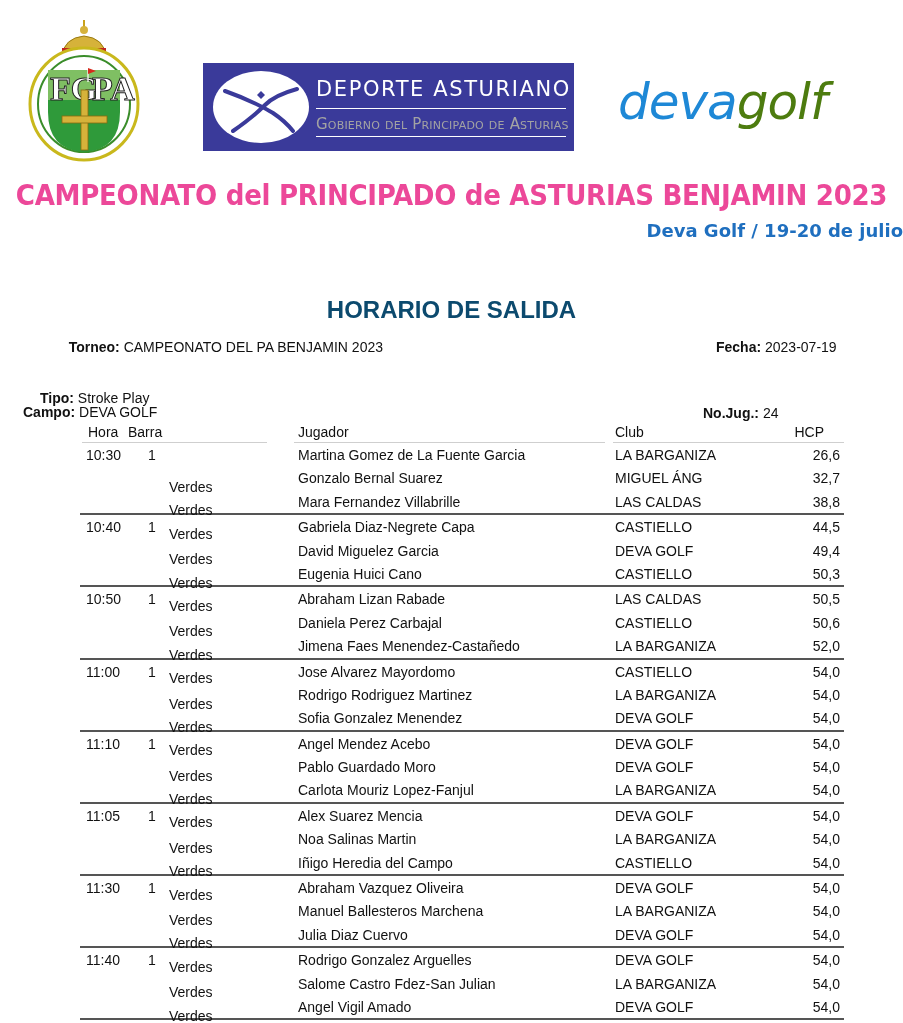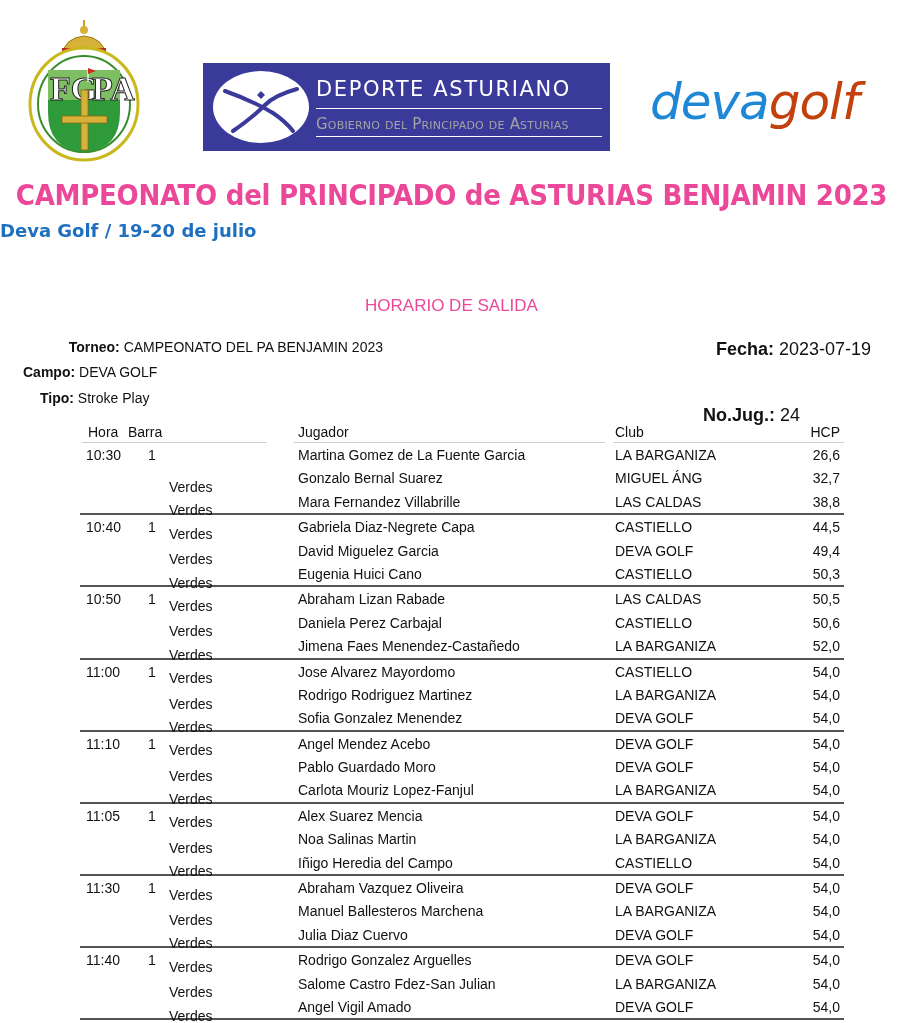--- a/index.html
+++ b/index.html
@@ -1,43 +1,43 @@
 <!DOCTYPE html>
 <html><head>
   <meta charset="utf-8">
   <style>
     html, body { margin: 0; padding: 0; background: #ffffff; }
     body { width: 903px; height: 1023px; position: relative; overflow: hidden; font-family: "Liberation Sans", sans-serif; color: #111; }
 
     
     .logo-fgpa { position: absolute; left: 26px; top: 12px; width: 120px; height: 150px; }
-    .logo-deporte { position: absolute; left: 203px; top: 63px; width: 371px; height: 88px; background: #3a3a9a; padding-left: 36px; }
+    .logo-deporte { position: absolute; left: 203px; top: 63px; width: 371px; height: 88px; background: #3a3a9a; }
     .deporte-oval { position: absolute; left: 10px; top: 8px; width: 96px; height: 72px; background: #fff; border-radius: 50%; }
     .deporte-title { position: absolute; left: 113px; top: 14px; color: #fff; font-size: 21px; letter-spacing: 1.6px; font-family: "DejaVu Sans", sans-serif; font-weight: normal; white-space: nowrap; }
     .deporte-rule { position: absolute; left: 113px; right: 8px; height: 1px; background: #fff; }
     .deporte-rule.r1 { top: 45px; }
     .deporte-rule.r2 { top: 73px; }
     .deporte-sub { position: absolute; left: 113px; top: 52px; color: #a3a3a3; font-size: 15px; font-variant: small-caps; font-family: "DejaVu Sans", sans-serif; white-space: nowrap; letter-spacing: 0.2px; }
     .logo-devagolf { position: absolute; left: 618px; top: 72px; height: 64px; white-space: nowrap; font-family: "DejaVu Sans", sans-serif; font-style: italic; font-size: 50px; line-height: 60px; letter-spacing: -1px; }
-    .devagolf-deva { color: #1e88d6; margin-left: 32px; }
-    .devagolf-golf { color: #c2410c; }
+    .devagolf-deva { color: #1e88d6; }
+    .devagolf-golf { color: #4d7c0f; }
 
     
     .event-title { position: absolute; left: 0; right: 0; top: 178px; text-align: center; color: #ec4899; font-size: 29px; font-weight: bold; letter-spacing: -0.3px; font-family: "DejaVu Sans Condensed", "DejaVu Sans", sans-serif; }
-    .event-sub { position: absolute; left: 0; right: 0; top: 220px; text-align: left; color: #1f6fbf; font-size: 18px; font-weight: bold; font-family: "DejaVu Sans", sans-serif; }
-    .doc-heading { position: absolute; left: 0; right: 0; top: 296px; text-align: center; font-size: 17px; font-weight: normal; color: #ec4899; }
+    .event-sub { position: absolute; left: 0; right: 0; top: 220px; text-align: right; color: #1f6fbf; font-size: 18px; font-weight: bold; font-family: "DejaVu Sans", sans-serif; }
+    .doc-heading { position: absolute; left: 0; right: 0; top: 296px; text-align: center; font-size: 24px; font-weight: bold; color: #0c4a6e; }
 
     
     .meta { position: absolute; font-size: 14px; white-space: nowrap; }
     .meta .lbl { font-weight: bold; }
     .meta-torneo { right: 520px; top: 339px; }
     .meta-campo { right: 520px; top: 364px; }
     .meta-tipo { right: 520px; top: 390px; }
     .meta-torneo, .meta-campo, .meta-tipo { left: auto; }
-    .meta-row-left { position: absolute; font-size: 18px; white-space: nowrap; }
+    .meta-row-left { position: absolute; font-size: 14px; white-space: nowrap; }
     .meta-fecha { left: 716px; top: 339px; }
     .meta-nojug { left: 703px; top: 364px; margin-top: 41px; }
 
     
     .tbl { position: absolute; left: 80px; top: 422px; width: 764px; }
     .hdr { position: relative; height: 21px; font-size: 14px; }
     .hdr span { position: absolute; top: 2px; }
     .hdr-line { position: absolute; bottom: 0; height: 1px; background: #cfcfcf; }
     .group { position: relative; border-bottom: 2px solid #555; }
     .row { position: relative; height: 23.4px; font-size: 14px; }
@@ -97,21 +97,21 @@
 </div>
 
 <div class="event-title">CAMPEONATO del PRINCIPADO de ASTURIAS BENJAMIN 2023</div>
 <div class="event-sub">Deva Golf / 19-20 de julio</div>
 <div class="doc-heading">HORARIO DE SALIDA</div>
 
 <div class="meta meta-torneo">
   <span class="lbl">Torneo:</span>
   <span>CAMPEONATO DEL PA BENJAMIN 2023</span>
 </div>
-<div class="meta meta-campo" style="right:auto; left:23px;">
+<div class="meta meta-campo" style="right:auto; left:23px;margin-top:40px;">
   <span class="lbl">Campo:</span>
   <span>DEVA GOLF</span>
 </div>
 <div class="meta meta-tipo" style="right:auto; left:40px;">
   <span class="lbl">Tipo:</span>
   <span>Stroke Play</span>
 </div>
 <div class="meta-row-left meta-fecha">
   <span class="lbl" style="font-weight:bold">Fecha:</span>
   <span>2023-07-19</span>
@@ -120,21 +120,21 @@
   <span class="lbl" style="font-weight:bold">No.Jug.:</span>
   <span>24</span>
 </div>
 
 <div class="tbl">
   <div class="hdr">
     <span style="left:8px">Hora</span>
     <span style="left:48px">Barra</span>
     <span style="left:218px">Jugador</span>
     <span style="left:535px">Club</span>
-    <span style="right:4px">HCP</span>
+    <span style="right:20px">HCP</span>
     <div class="hdr-line" style="left:2px; width:185px;"></div>
     <div class="hdr-line" style="left:214px; width:311px;"></div>
     <div class="hdr-line" style="left:533px; width:201px;"></div>
     <div class="hdr-line" style="left:724px; width:40px;"></div>
   </div>
   <div id="groups">
       <div class="group">
         <div class="row">
           <span class="c-hora">10:30</span>
           <span class="c-barra">1</span>

